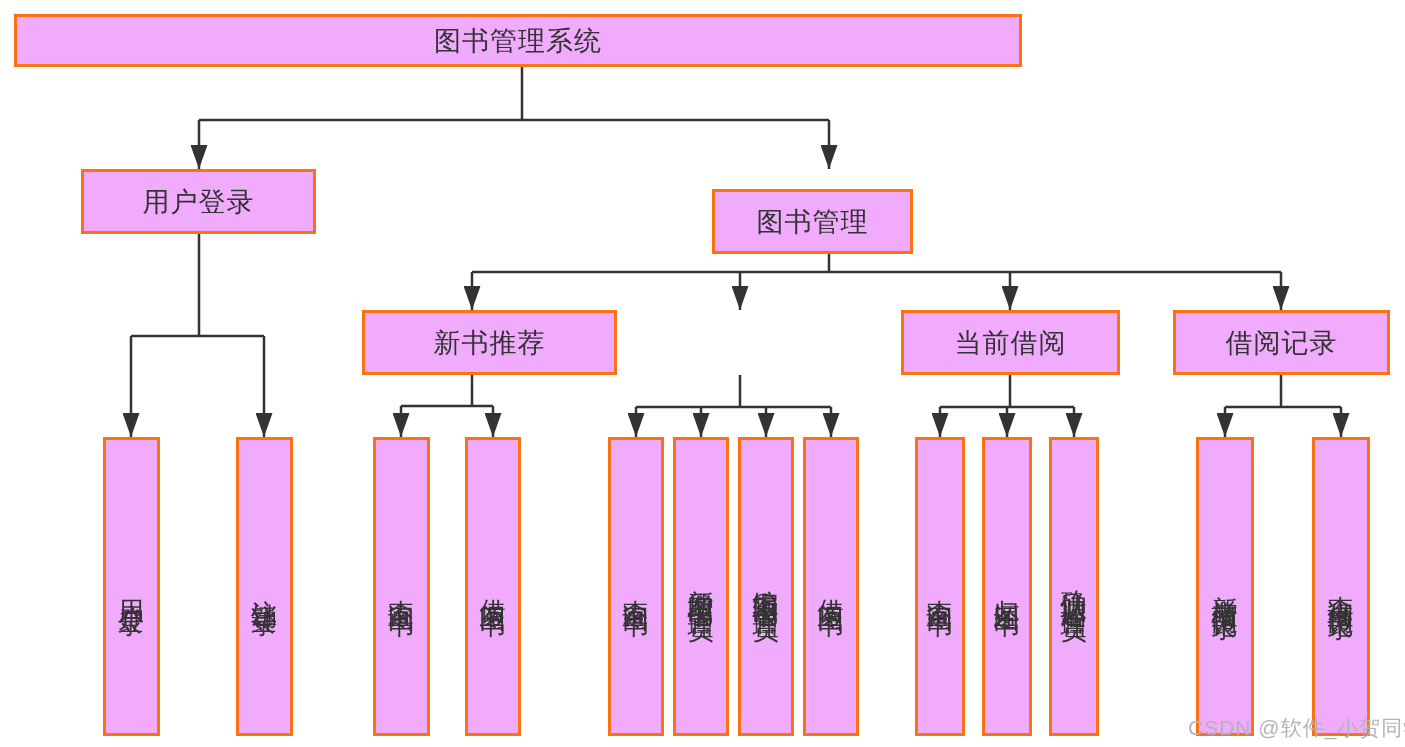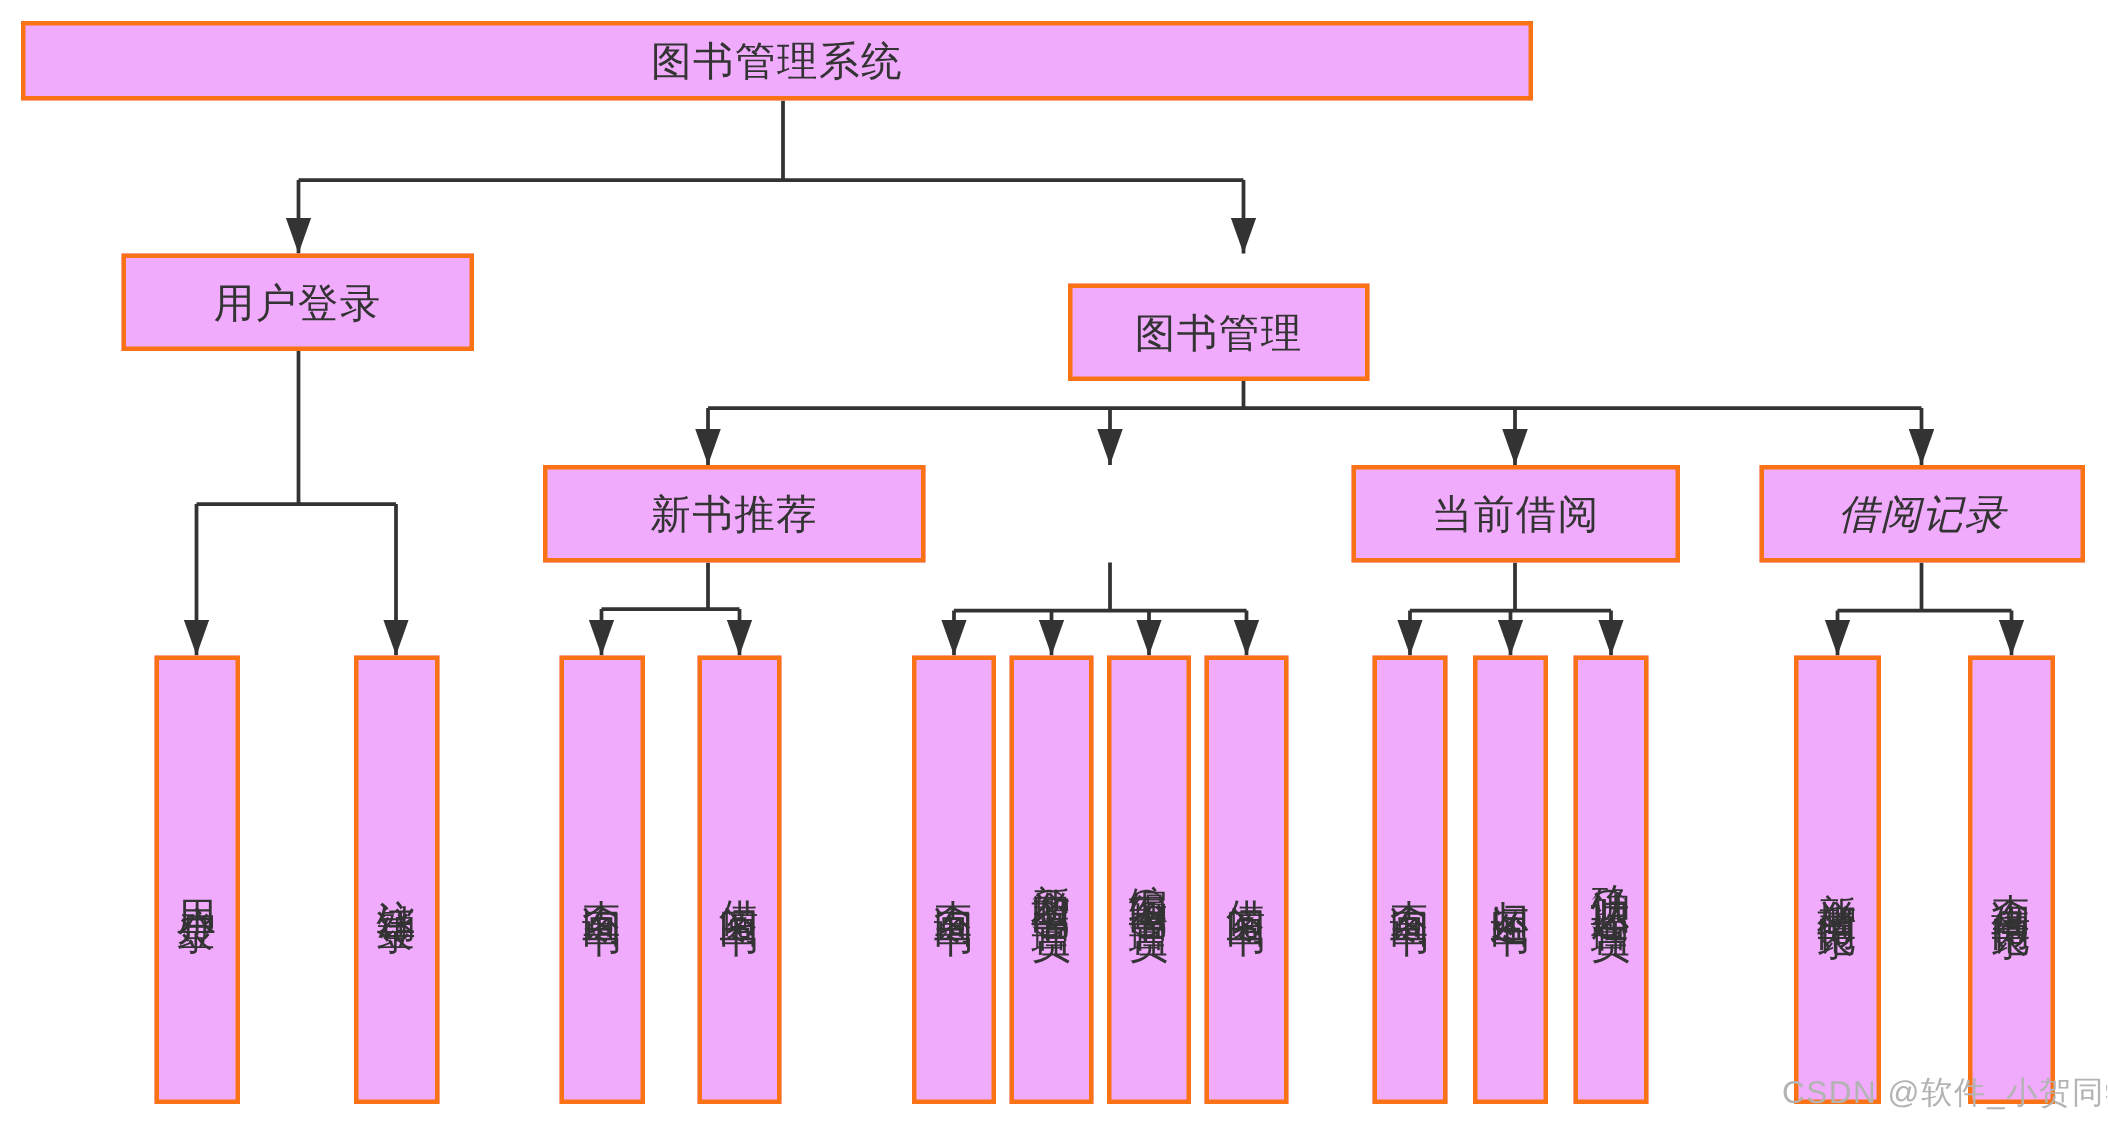--- a/index.html
+++ b/index.html
@@ -43,21 +43,21 @@
     white-space: normal;
     text-align: center;
   }
   
   .n-root          { left: 14px;   top: 14px;  width: 1008px; height: 53px; }
   .n-user-login    { left: 81px;   top: 169px; width: 235px;  height: 65px; }
   .n-book-mgmt     { left: 712px;  top: 169px; width: 201px;  height: 65px; margin-top: 20px; }
   .n-new-book      { left: 362px;  top: 310px; width: 255px;  height: 65px; }
   .n-book-borrow   { left: 630px;  top: 310px; width: 221px;  height: 65px; }
   .n-cur-borrow    { left: 901px;  top: 310px; width: 219px;  height: 65px; }
-  .n-borrow-record { left: 1173px; top: 310px; width: 217px;  height: 65px; font-style: italic; }
+  .n-borrow-record { left: 1173px; top: 310px; width: 217px;  height: 65px; }
   
   .leaf { top: 437px; height: 299px; }
   .n-a1 { left: 103px;  width: 57px; }
   .n-a2 { left: 236px;  width: 57px; }
   .n-b1 { left: 373px;  width: 57px; }
   .n-b2 { left: 465px;  width: 56px; }
   .n-c1 { left: 608px;  width: 56px; }
   .n-c2 { left: 673px;  width: 56px; }
   .n-c3 { left: 738px;  width: 56px; }
   .n-c4 { left: 803px;  width: 56px; }

